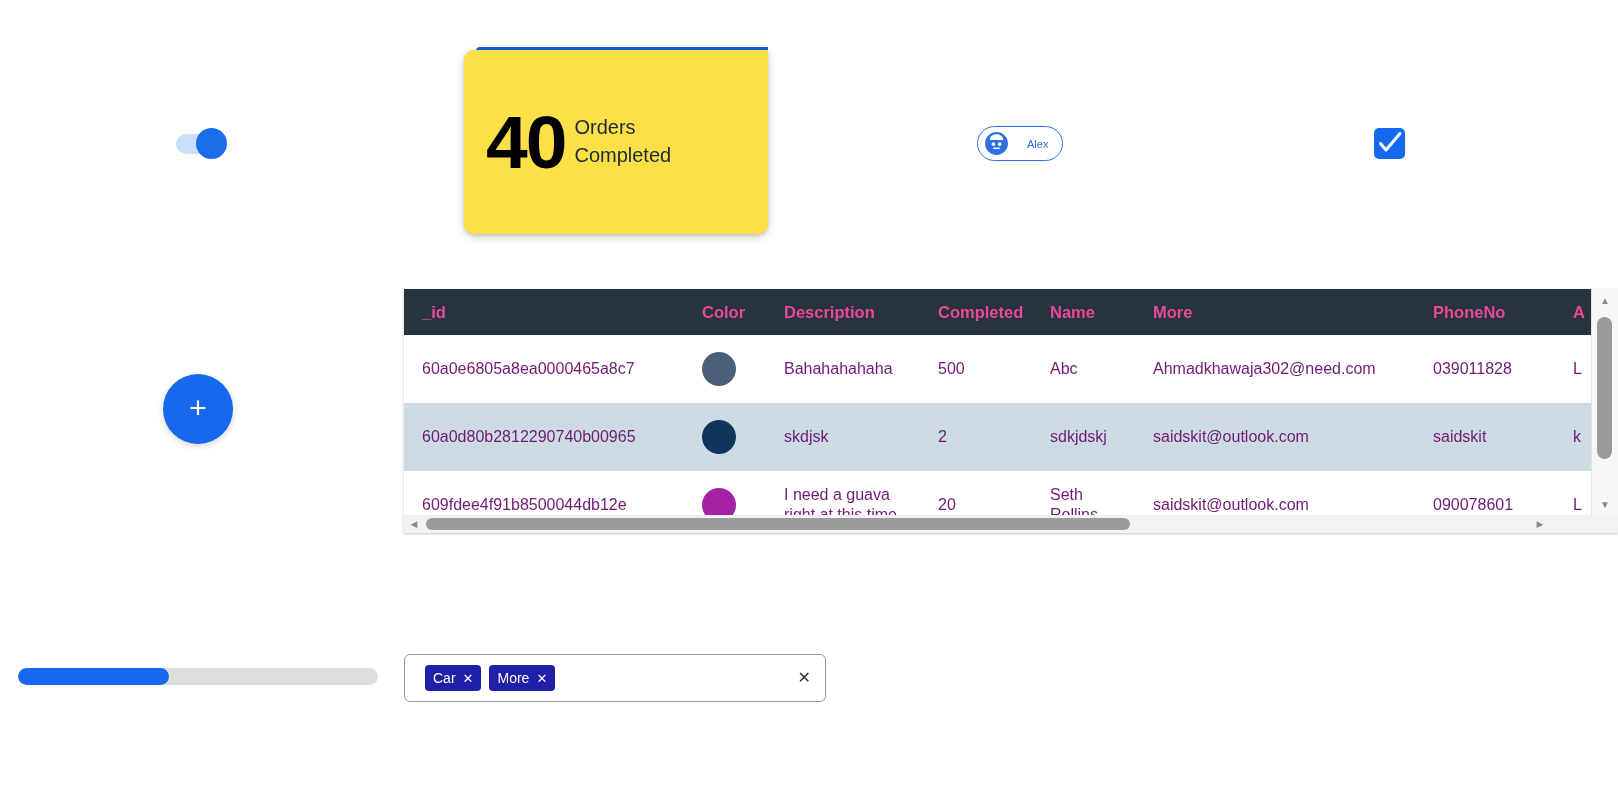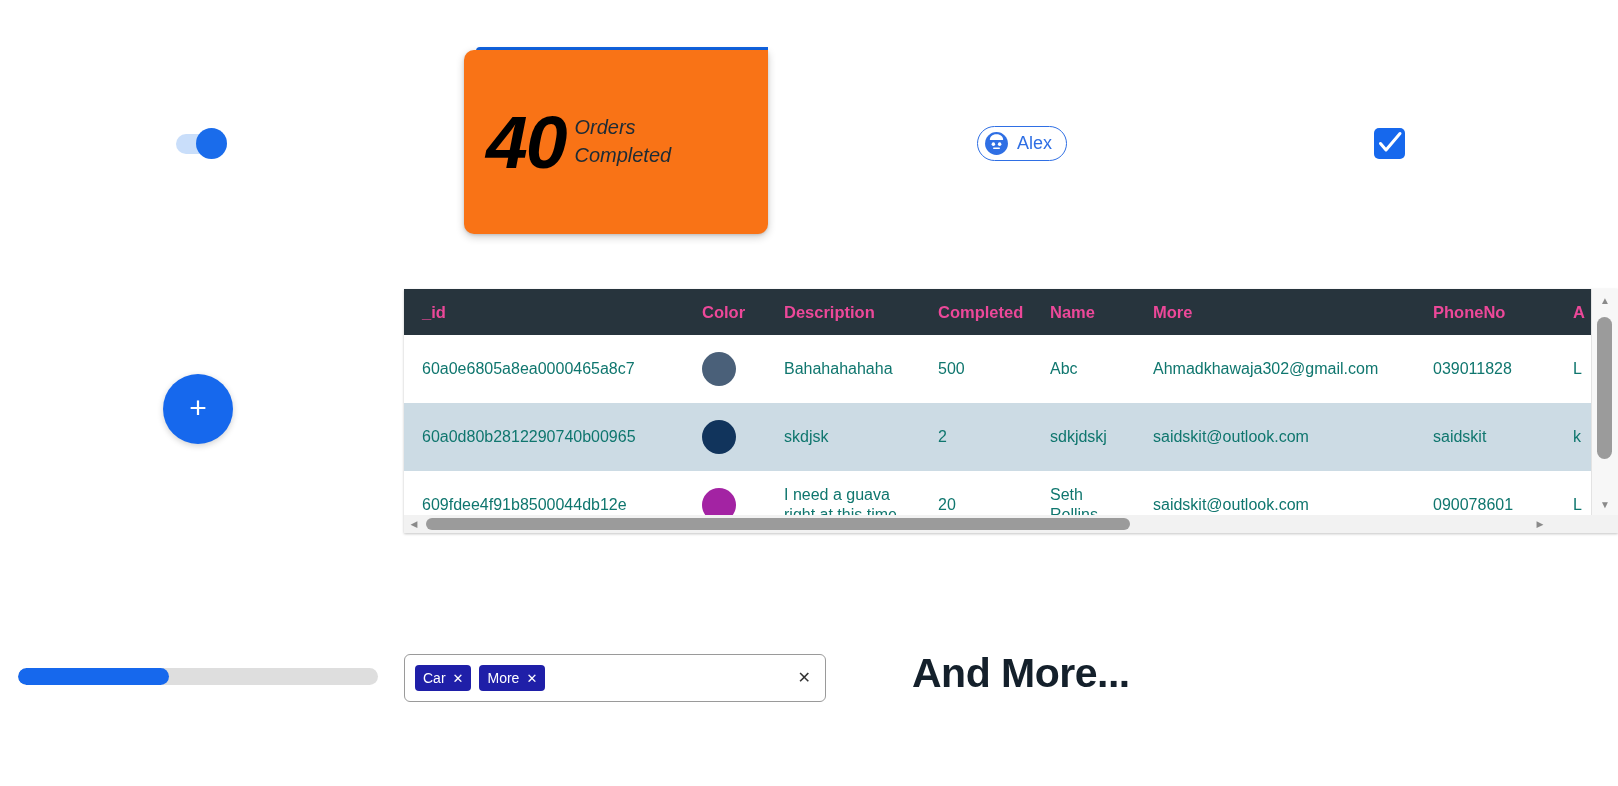--- a/index.html
+++ b/index.html
@@ -48,24 +48,23 @@
     background: #1a6ceb;
   }
 
   
   .stat-card {
     position: absolute;
     left: 464px;
     top: 50px;
     width: 304px;
     height: 184px;
-    background: #f97316;
+    background: #fde047;
     border-radius: 10px 0 10px 10px;
     box-shadow: 0 3px 9px rgba(0,0,0,0.20), 0 1px 3px rgba(0,0,0,0.12);
-    font-style: italic;
   }
   .stat-card-bar {
     position: absolute;
     left: 476px;
     top: 47px;
     width: 292px;
     height: 7px;
     background: #1263e0;
     border-radius: 4px 0 0 0;
   }
@@ -108,23 +107,23 @@
     padding: 0 14px 0 6px;
     box-sizing: border-box;
     background: #ffffff;
   }
   .chip-avatar {
     width: 25px;
     height: 25px;
     flex: 0 0 25px;
   }
   .chip-label {
-    font-size: 18px;
+    font-size: 11px;
     color: #2f6fe4;
-    margin-left: 8px;
+    margin-left: 18px;
   }
 
   
   .checkbox {
     position: absolute;
     left: 1374px;
     top: 128px;
     width: 31px;
     height: 31px;
     background: #1668ed;
@@ -189,21 +188,21 @@
     font-weight: bold;
     text-align: left;
     height: 46px;
     padding: 0 0 0 18px;
     box-sizing: border-box;
     white-space: nowrap;
     overflow: hidden;
   }
   table.data-table tbody td {
     font-size: 16px;
-    color: #0f766e;
+    color: #701a75;
     height: 68px;
     padding: 0 0 0 18px;
     box-sizing: border-box;
     vertical-align: middle;
     overflow: hidden;
     white-space: normal;
     line-height: 1.28;
   }
   tr.row-alt td {
     background: #ccdbe4;
@@ -311,21 +310,21 @@
     left: 404px;
     top: 654px;
     width: 422px;
     height: 48px;
     border: 1px solid #9a9a9a;
     border-radius: 6px;
     background: #ffffff;
     box-sizing: border-box;
     display: flex;
     align-items: center;
-    padding: 0 10px;
+    padding: 0 20px;
   }
   .tag {
     display: inline-flex;
     align-items: center;
     background: #1f1fa8;
     color: #ffffff;
     font-size: 14px;
     border-radius: 4px;
     height: 26px;
     padding: 0 8px;
@@ -427,21 +426,21 @@
         </thead>
         <tbody>
           <tr>
             <td>60a0e6805a8ea0000465a8c7</td>
             <td>
                 <span class="swatch" id="sw0" style="background: rgb(74, 96, 121);"></span>
               </td>
             <td>Bahahahahaha</td>
             <td>500</td>
             <td>Abc</td>
-            <td>Ahmadkhawaja302@gmail.com</td>
+            <td>Ahmadkhawaja302@need.com</td>
             <td>039011828</td>
             <td>L</td>
           </tr>
           <tr class="row-alt">
             <td>60a0d80b2812290740b00965</td>
             <td>
                 <span class="swatch" id="sw1" style="background: rgb(17, 52, 92);"></span>
               </td>
             <td>skdjsk</td>
             <td>2</td>
@@ -488,15 +487,14 @@
       <span>Car</span>
       <span class="tag-x">✕</span>
     </span>
     <span class="tag">
       <span>More</span>
       <span class="tag-x">✕</span>
     </span>
     <span class="tag-clear">✕</span>
   </div>
 
-  <div class="and-more">And More...</div>
 
 </div>
 
 </body></html>

